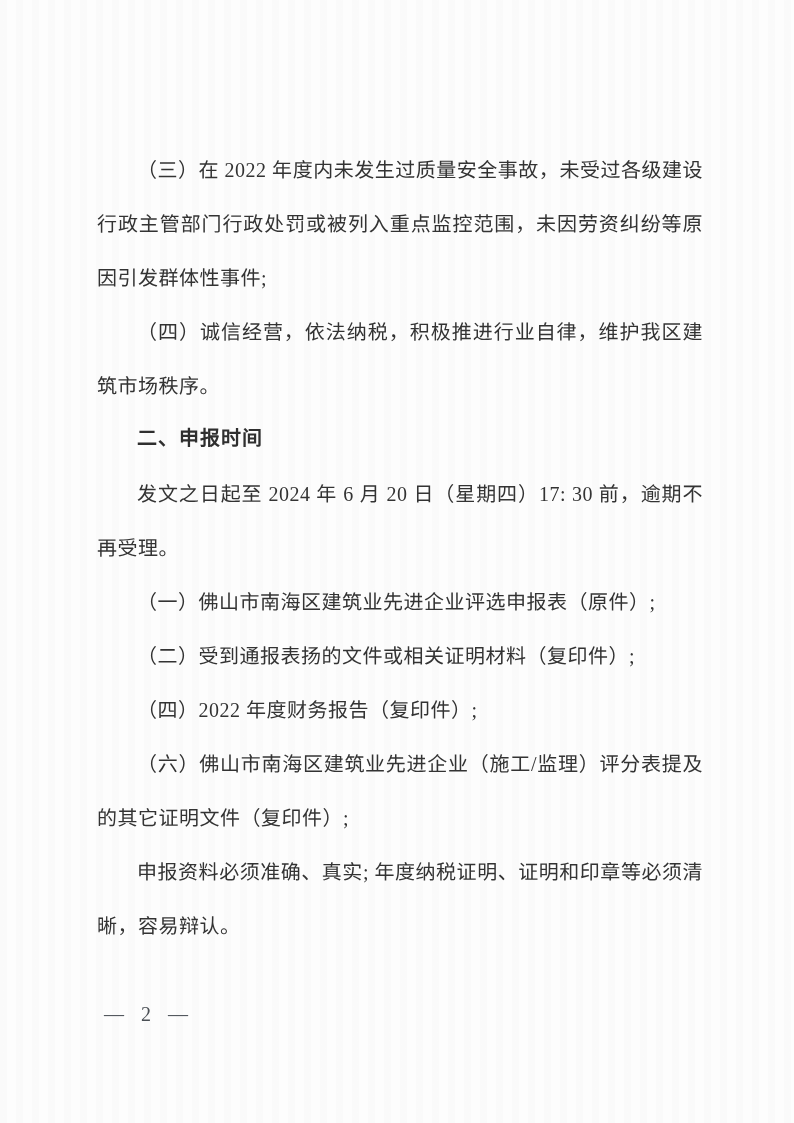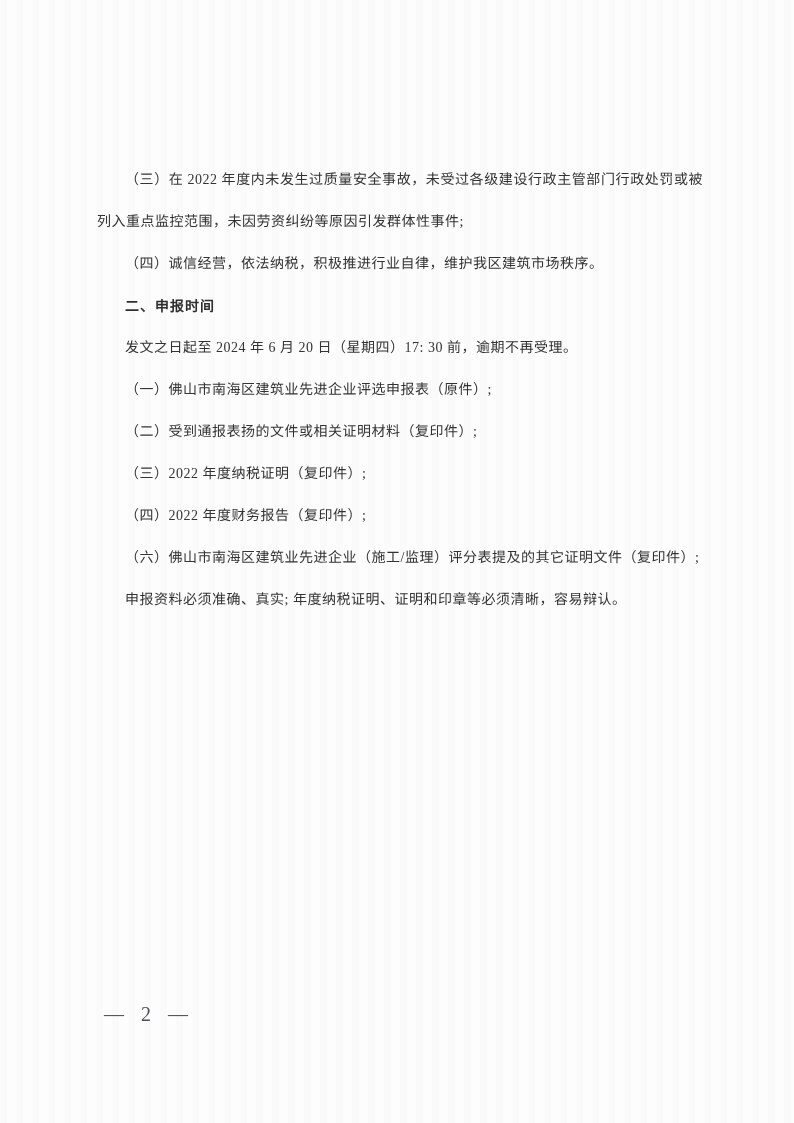--- a/index.html
+++ b/index.html
@@ -20,36 +20,36 @@
     overflow: hidden;
     font-family: "Liberation Serif", "DejaVu Serif", serif;
   }
   .scan-page {
     position: absolute;
     inset: 0;
   }
   .text-block {
     position: absolute;
     left: 97px;
-    top: 159px;
+    top: 143px;
     width: 606px;
     color: #333333;
-    font-size: 14px;
-    line-height: 42px;
+    font-size: 20px;
+    line-height: 54px;
     text-align: justify;
   }
   .para {
     margin: 0;
     text-indent: 2em;
     letter-spacing: 0.5px;
   }
   .heading {
     margin: 0;
     text-indent: 2em;
-    font-family: Liberation Sans, sans-serif;
+    font-family: Liberation Mono, monospace;
     font-weight: bold;
     letter-spacing: 1px;
     color: #2f2f2f;
   }
   .page-footer {
     position: absolute;
     left: 104px;
     top: 1003px;
     color: #4a4f55;
     font-size: 20px;
@@ -62,21 +62,20 @@
 
 <div class="scan-page">
 
   <div class="text-block">
     <p class="para">（三）在 2022 年度内未发生过质量安全事故，未受过各级建设行政主管部门行政处罚或被列入重点监控范围，未因劳资纠纷等原因引发群体性事件;</p>
     <p class="para">（四）诚信经营，依法纳税，积极推进行业自律，维护我区建筑市场秩序。</p>
     <p class="heading">二、申报时间</p>
     <p class="para">发文之日起至 2024 年 6 月 20 日（星期四）17: 30 前，逾期不再受理。</p>
     <p class="para">（一）佛山市南海区建筑业先进企业评选申报表（原件）;</p>
     <p class="para">（二）受到通报表扬的文件或相关证明材料（复印件）;</p>
-    <p class="para">（三）2022 年度纳税证明（复印件）;</p>
     <p class="para">（四）2022 年度财务报告（复印件）;</p>
     <p class="para">（六）佛山市南海区建筑业先进企业（施工/监理）评分表提及的其它证明文件（复印件）;</p>
     <p class="para">申报资料必须准确、真实; 年度纳税证明、证明和印章等必须清晰，容易辩认。</p>
   </div>
 
   <div class="page-footer">— 2 —</div>
 
 </div>
 
 </body></html>

